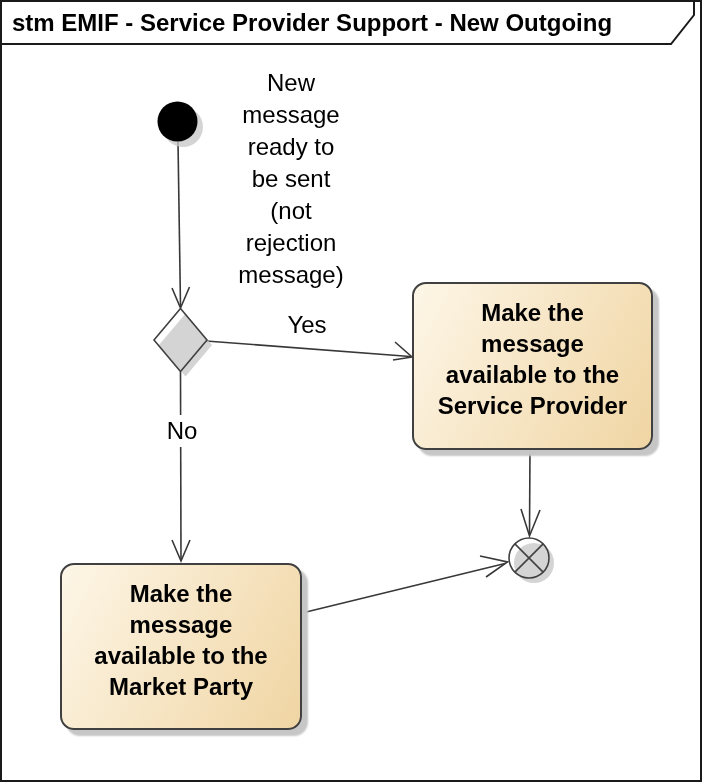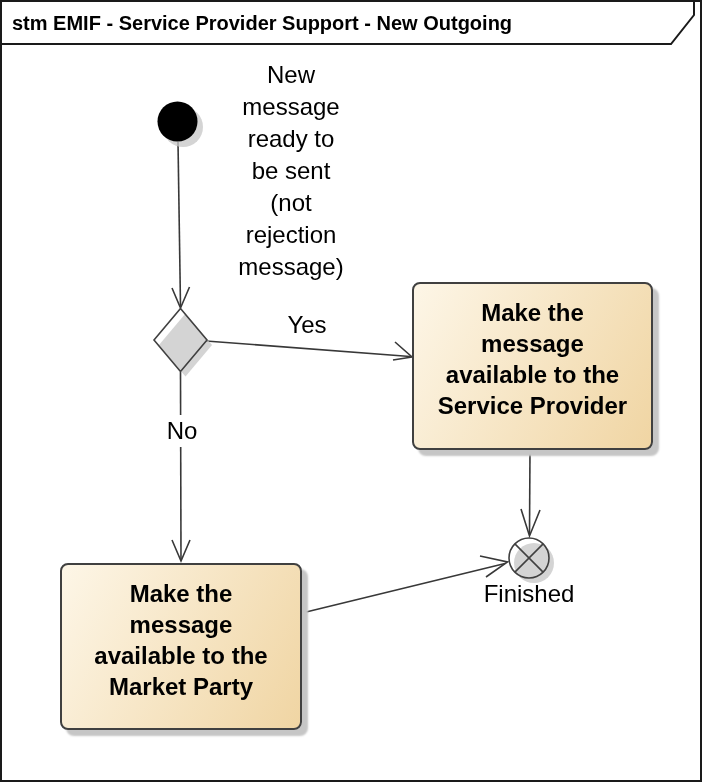--- a/index.html
+++ b/index.html
@@ -17,38 +17,38 @@
   .frame-line { stroke: var(--frame-border, #1a1a1a); stroke-width: 2; fill: none; }
   .conn { stroke: var(--connector, #383838); stroke-width: 1.6; fill: none; }
   .shape-border { stroke: var(--node-border, #404040); stroke-width: 1.6; fill: none; }
   .shadow { fill: var(--shadow, #c6c6c6); opacity: 0.75; stroke: none; }
 
   #nodeGrad .g1 { stop-color: var(--node-fill-light, #fdf6e7); }
   #nodeGrad .g2 { stop-color: var(--node-fill-dark, #f0d5a3); }
 
   #frame-title {
     position: absolute; left: 12px; top: 6px;
-    font-size: 20px; font-weight: bold; line-height: 34px;
+    font-size: 24px; font-weight: bold; line-height: 34px;
     white-space: nowrap; letter-spacing: 0px;
   }
 
   .lbl {
     position: absolute;
     white-space: pre-line;
     text-align: center;
     font-size: 24px;
     line-height: 32px;
   }
   #no-label { background: #ffffff; padding: 0 2px; }
 
   .state {
     position: absolute;
     box-sizing: border-box;
     border: 2px solid var(--node-border, #404040);
-    border-radius: 8px;
+    border-radius: 14px;
     background: linear-gradient(118deg, var(--node-fill-light, #fdf6e7) 0%, var(--node-fill-dark, #f0d5a3) 100%);
     box-shadow: 6px 6px 2px var(--shadow, #c6c6c6);
     display: flex;
     align-items: center;
     justify-content: center;
   }
   .state-text {
     white-space: pre-line;
     text-align: center;
     font-weight: bold;
@@ -96,21 +96,21 @@
     <polygon points="180.5,308.5 207,340 180.5,371.5 154,340" fill="url(#nodeGrad)" class="shape-border"></polygon>
 
     <circle class="shadow" cx="534" cy="563" r="20"></circle>
     <circle cx="529" cy="558" r="20" fill="url(#nodeGrad)" class="shape-border"></circle>
     <line class="shape-border" x1="514.9" y1="543.9" x2="543.1" y2="572.1"></line>
     <line class="shape-border" x1="543.1" y1="543.9" x2="514.9" y2="572.1"></line>
   </svg>
 
   <div id="frame-title">stm EMIF - Service Provider Support - New Outgoing</div>
 
-  <div class="lbl" style="left:211px; top:59px; width:160px;">New
+  <div class="lbl" style="left:211px; top:67px; width:160px;">New
 message
 ready to
 be sent
 (not
 rejection
 message)</div>
 
 
   <div class="lbl" style="left:277px; top:309px; width:60px;">Yes</div>
 
@@ -123,15 +123,14 @@
 Service Provider</span>
   </div>
 
   <div class="state" style="left:60px; top:563px; width:242px; height:167px;">
     <span class="state-text">Make the
 message
 available to the
 Market Party</span>
   </div>
 
-  <div class="lbl" style="left:469px; top:578px; width:120px;">Finished</div>
 
 </div>
 
 </body></html>

